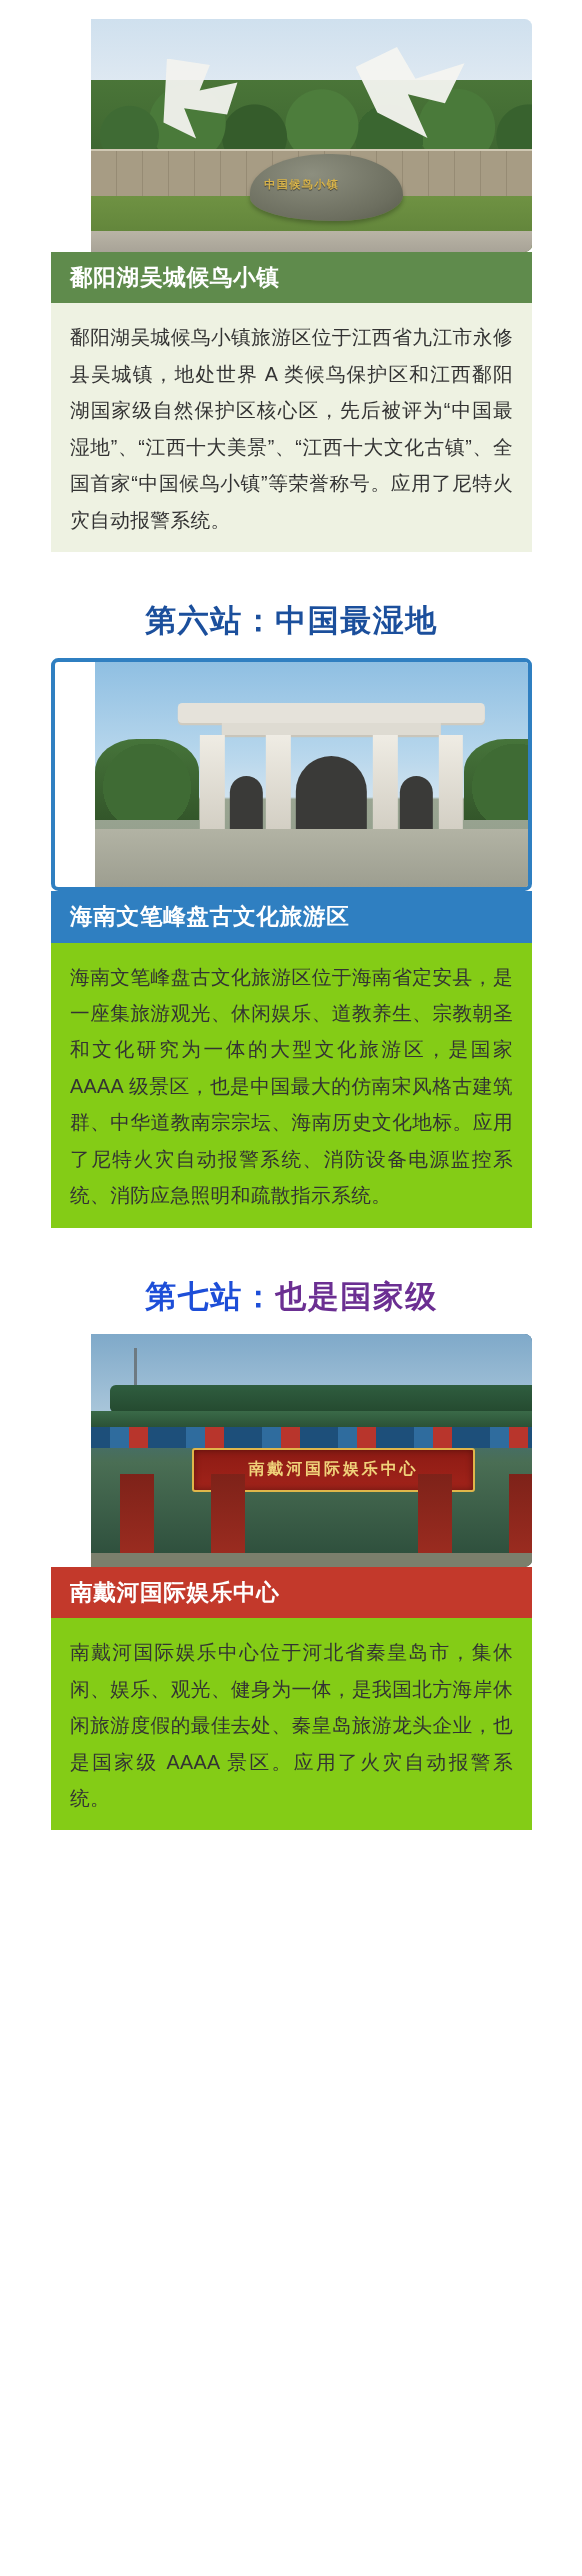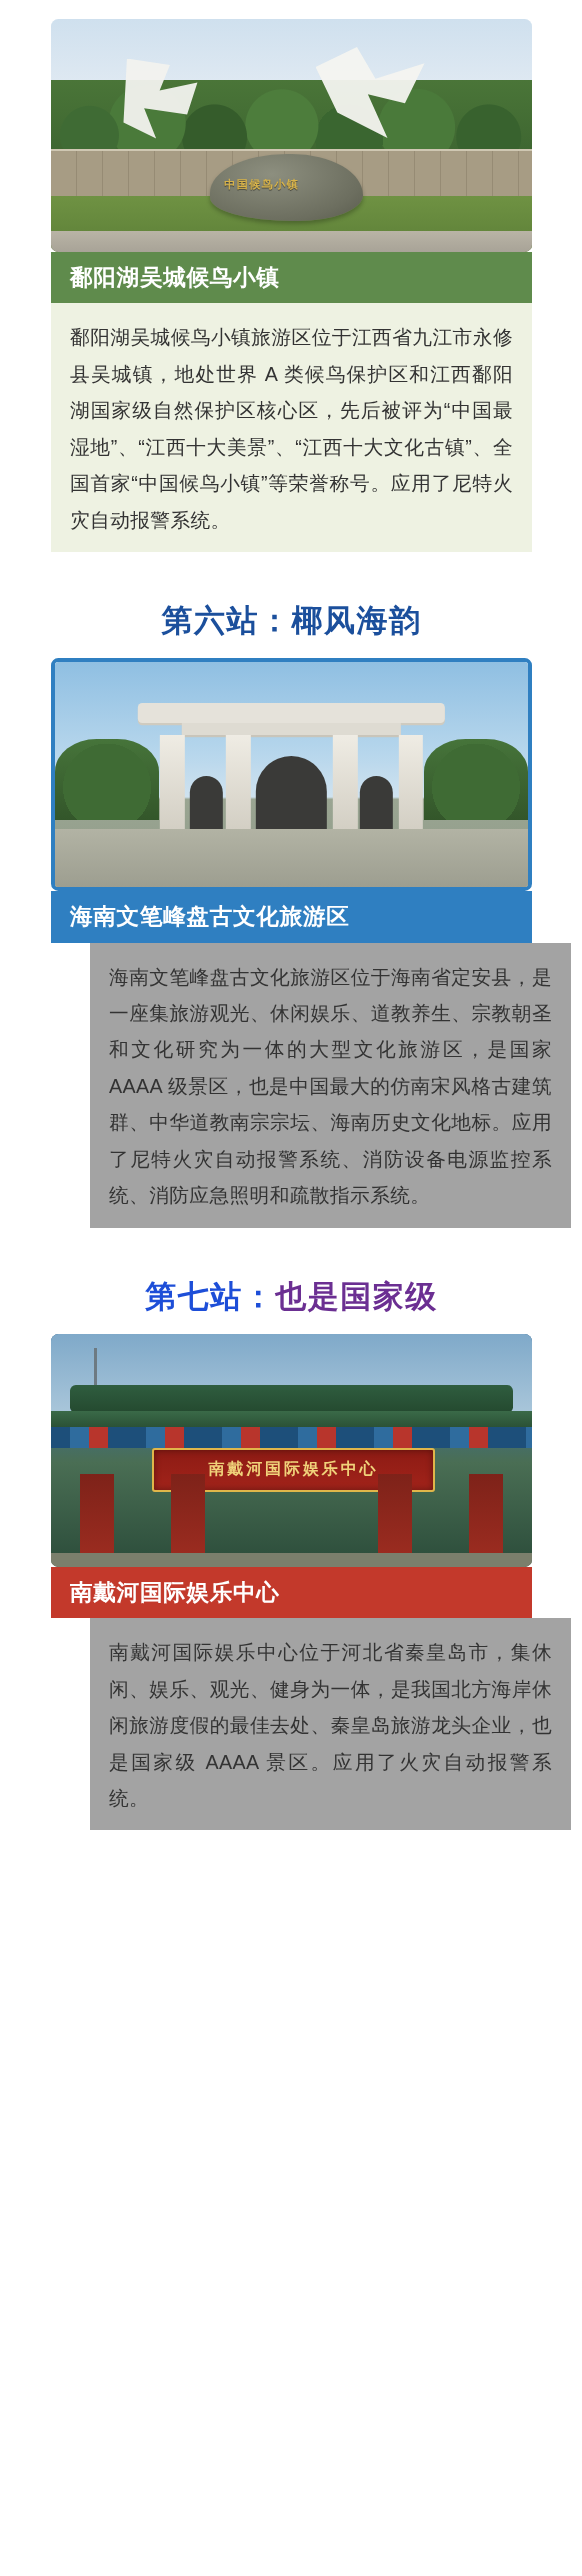--- a/index.html
+++ b/index.html
@@ -61,20 +61,21 @@
     box-sizing: border-box;
   }
   .photo-wrap.framed {
     border: 4.4px solid #2f7fc1;
   }
   .photo {
     width: 100%;
     height: 100%;
     position: relative;
     overflow: hidden;
+    margin-left: 40px;
   }
 
   
   .label-bar {
     width: 481px;
     box-sizing: border-box;
     padding: 10.2px 19px;
     font-size: 22.6px;
     font-weight: bold;
     color: #ffffff;
@@ -89,21 +90,21 @@
     width: 481px;
     box-sizing: border-box;
     padding: 16px 19px 14px 19px;
     font-size: 19.7px;
     line-height: 1.85;
     letter-spacing: 0.4px;
     color: #333;
     text-align: justify;
   }
   .body-green { background: #eef2e2; }
-  .body-gray  { background: #a3a3a3; margin-left: 39px; }
+  .body-gray  { background: #84cc16; }
 
   .section-gap { height: 25px; }
   .divider-gap { height: 19px; }
 
   
   .p1 {
     background: linear-gradient(#cfe0ee 0%, #dfe9f2 28%, #dfe9f2 30%, #5c7c45 31%, #4e7039 52%, #8a8f72 53%, #9a9b83 100%);
   }
   .p1 .treeline {
     position: absolute; left: 0; right: 0; top: 26%; height: 34%;
@@ -264,21 +265,21 @@
         </div>
       </div>
       <div class="label-bar label-green">鄱阳湖吴城候鸟小镇</div>
       <div class="body-block body-green">鄱阳湖吴城候鸟小镇旅游区位于江西省九江市永修县吴城镇，地处世界 A 类候鸟保护区和江西鄱阳湖国家级自然保护区核心区，先后被评为“中国最湿地”、“江西十大美景”、“江西十大文化古镇”、全国首家“中国候鸟小镇”等荣誉称号。应用了尼特火灾自动报警系统。</div>
     </div>
     <div class="section-gap"></div>
   </div>
 
   <div class="section">
     <div class="station-title">
-      <span class="num">第六站：</span><span class="name">椰风海韵</span>
+      <span class="num">第六站：</span><span class="name">中国最湿地</span>
     </div>
     <div class="card">
       <div class="photo-wrap framed">
         <div class="photo p2">
           <div class="bushL"></div>
           <div class="bushR"></div>
           <div class="gate">
             <div class="roof"></div>
             <div class="roof2"></div>
             <div class="pillar a"></div>

